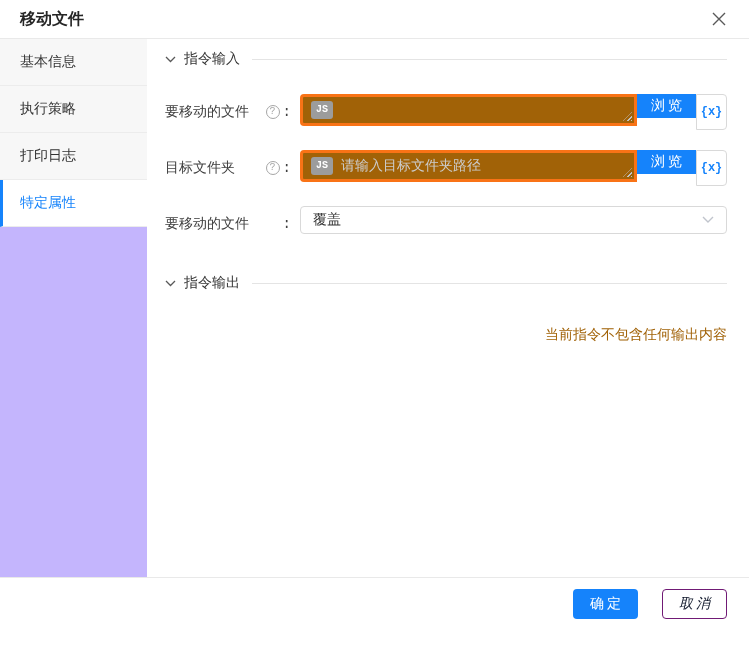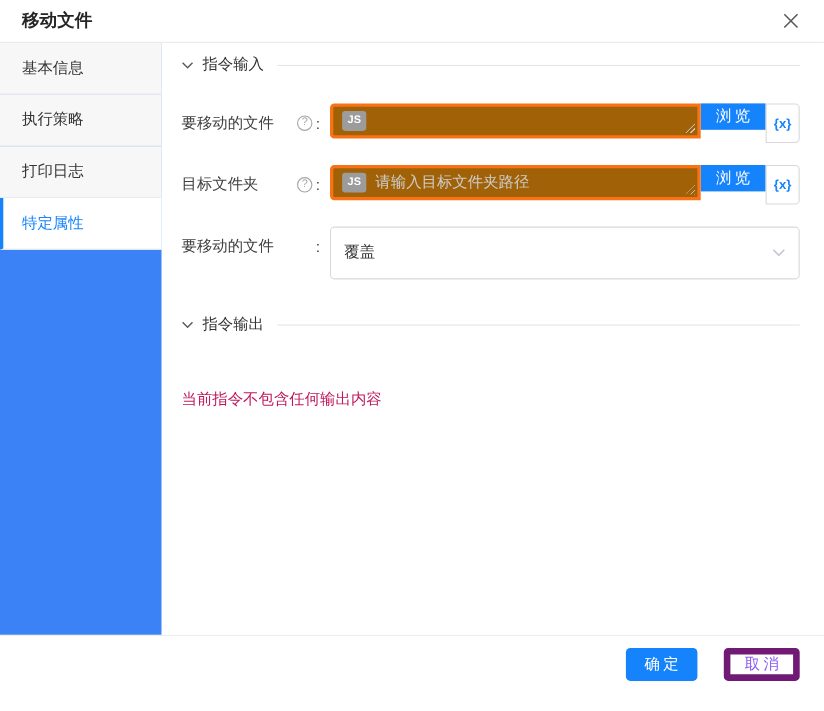--- a/index.html
+++ b/index.html
@@ -26,40 +26,40 @@
     right: 18px; top: 50%;
     transform: translateY(-50%);
     width: 24px; height: 24px;
     display: flex; align-items: center; justify-content: center;
     cursor: pointer;
   }
 
   
   .dlg-body { display: flex; height: 538px; }
 
-  .sidebar { width: 147px; background: #3b82f6; flex-shrink: 0; }
+  .sidebar { width: 147px; background: #c4b5fd; flex-shrink: 0; }
   .tab {
     height: 47px;
     display: flex; align-items: center;
     padding-left: 20px;
     font-size: 14px;
     color: #333333;
     border-bottom: 1px solid #ececec;
     cursor: pointer;
     background: #f7f7f7;
   }
   .tab.active {
     background: #ffffff;
     color: #1583fb;
     border-left: 3px solid #1583fb;
     padding-left: 17px;
     font-weight: 500;
   }
 
-  .content { flex: 1; padding: 0 22px 0 18px; background: #ffffff; overflow: hidden; }
+  .content { flex: 1; padding: 0 22px 0 18px; background: #ffffff; overflow: hidden; font-family: Liberation Mono, monospace; }
 
   
   .sec-header { display: flex; align-items: center; margin-top: 9px; height: 22px; cursor: pointer; }
   .sec-chevron { display: flex; align-items: center; margin-right: 8px; }
   .sec-title { font-size: 14px; color: #333333; white-space: nowrap; }
   .sec-line { flex: 1; height: 1px; background: #e4e4e4; margin-left: 12px; }
   .sec-header.second { margin-top: 30px; }
 
   
   .form-row { display: flex; margin-top: 20px; }
@@ -129,51 +129,51 @@
     background: #ffffff;
     border: 1px solid #d9d9d9;
     border-radius: 0 4px 4px 0;
     color: #1583fb; font-size: 12px; font-weight: 700;
     font-family: inherit;
     cursor: pointer;
     display: flex; align-items: center; justify-content: center;
   }
 
   .select-box {
-    flex: 1; height: 48px;
+    flex: 1; height: 28px;
     border: 1px solid #d9d9d9; border-radius: 4px;
     background: #ffffff;
     display: flex; align-items: center; justify-content: space-between;
     padding: 0 12px;
     font-size: 14px; color: #333333;
     cursor: pointer;
   }
 
-  .empty-output { margin-top: 48px; font-size: 14px; color: #be185d; }
+  .empty-output { margin-top: 32px; font-size: 14px; color: #a16207; text-align: right; }
 
   
   .dlg-footer {
     height: 53px;
     border-top: 1px solid #e9e9e9;
     display: flex; align-items: center; justify-content: flex-end;
     padding-right: 22px;
     gap: 24px;
     background: #ffffff;
   }
   .btn {
     height: 30px; min-width: 65px;
     border-radius: 4px;
     font-size: 14px; letter-spacing: 3px; text-indent: 3px;
     font-family: inherit;
     display: flex; align-items: center; justify-content: center;
     cursor: pointer;
     padding: 0 10px;
   }
   .btn-primary { background: #1583fb; color: #ffffff; border: none; }
-  .btn-default { background: #ffffff; color: #8b5cf6; border: 6px solid #701a75; }
+  .btn-default { background: #ffffff; color: #0f172a; border: 1px solid #701a75; font-style: italic; }
 </style>
 </head>
 <body>
 
 <div class="dlg-header">
   <div class="dlg-title">移动文件</div>
   <div class="close-btn">
     <svg width="14" height="14" viewBox="0 0 14 14">
       <path d="M1 1 L13 13 M13 1 L1 13" stroke="#595959" stroke-width="1.4" fill="none"></path>
     </svg>

